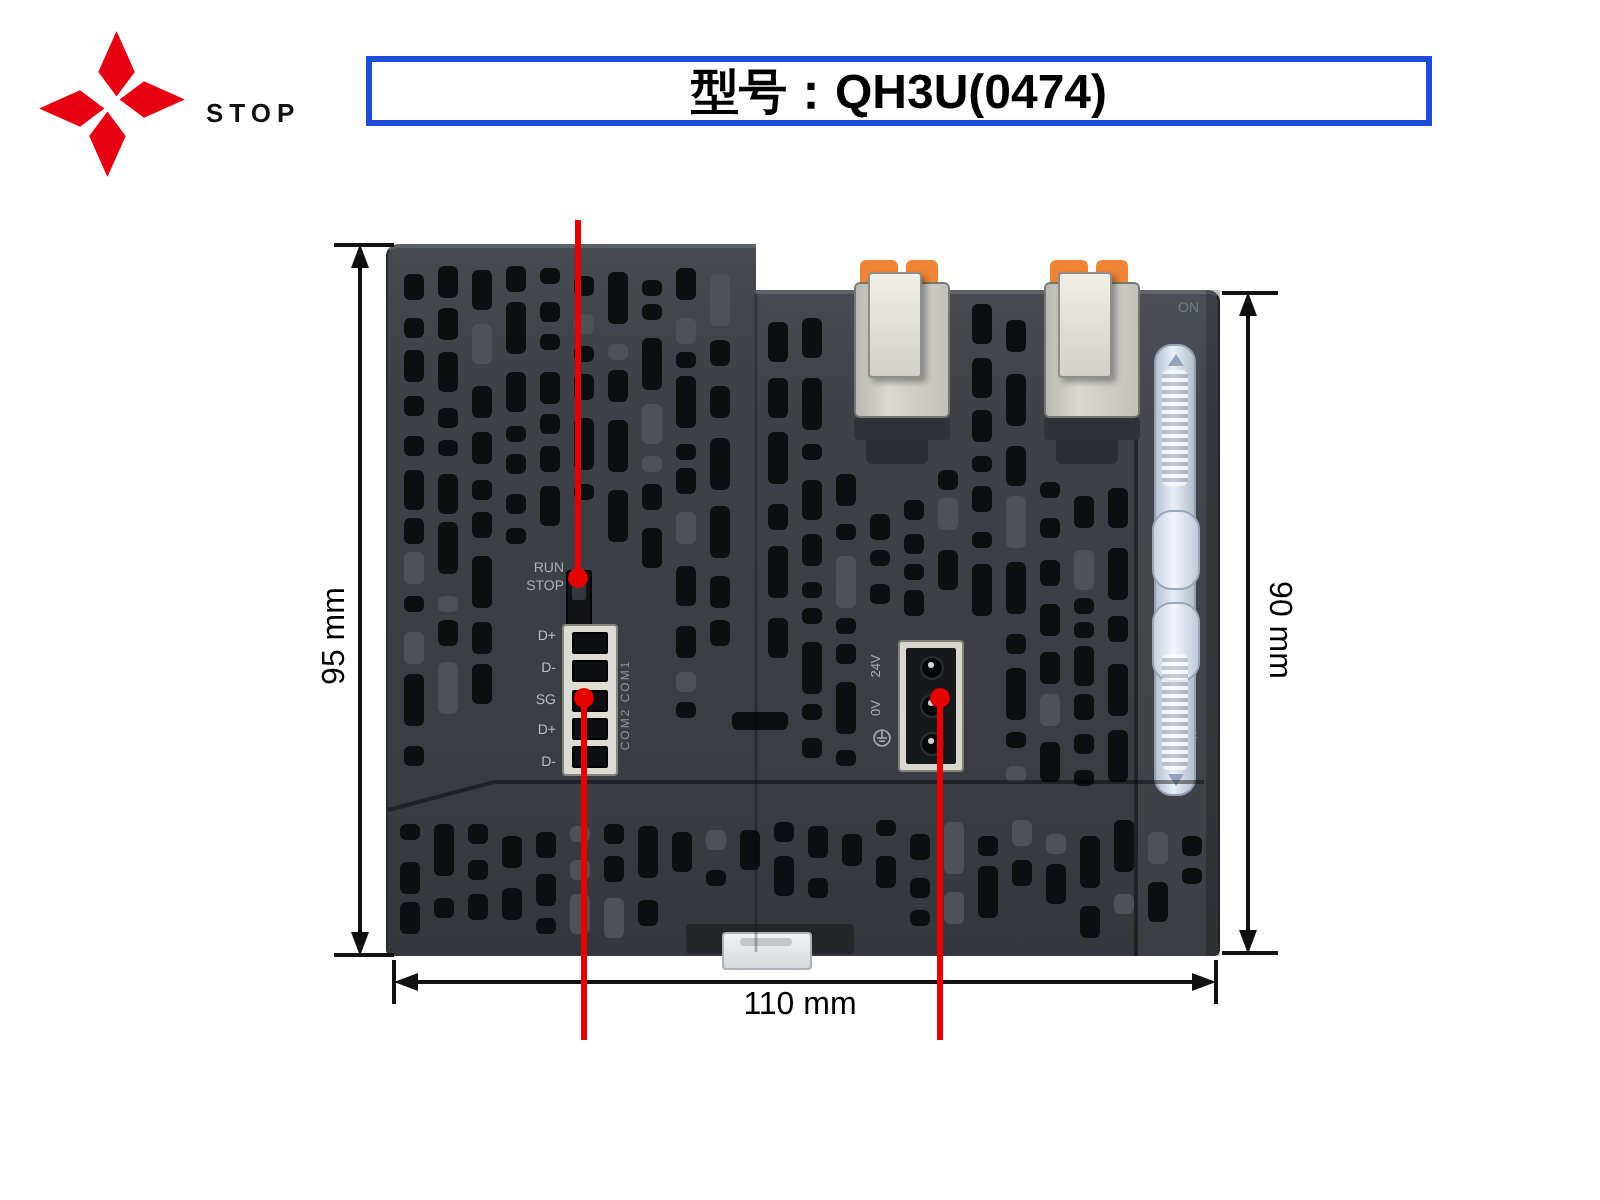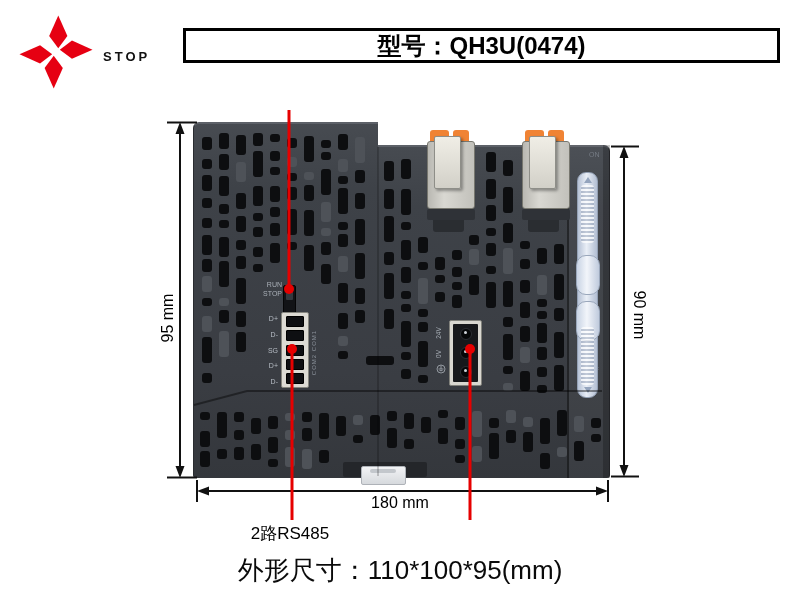--- a/index.html
+++ b/index.html
@@ -13,21 +13,21 @@
   *{margin:0;padding:0;box-sizing:border-box;}
   html,body{background:#fff;}
   body{font-family:"Liberation Sans","DejaVu Sans",sans-serif;}
   .stage{position:relative;width:800px;height:600px;background:#fff;overflow:hidden;}
 
   
   .logo-svg{position:absolute;left:18px;top:12px;width:76px;height:80px;}
   .logo-svg polygon{fill:var(--logo-red);}
   .brand-cn{position:absolute;left:96px;top:27px;font-size:20px;font-weight:bold;color:#111;letter-spacing:1px;}
   .brand-en{position:absolute;left:103px;top:49px;font-size:13px;font-weight:bold;color:#111;letter-spacing:3px;}
-  .title-box{position:absolute;left:183px;top:28px;width:597px;height:35px;border:3px solid #000000;
+  .title-box{position:absolute;left:183px;top:28px;width:533px;height:35px;border:3px solid #1d4ed8;
     display:flex;align-items:center;justify-content:center;font-size:24px;font-weight:bold;color:#000;background:#fff;}
 
   
   .dev-block{position:absolute;background:linear-gradient(180deg,#474b51 0%,#3e4248 18%,#3a3d43 70%,#34373c 100%);}
   .dev-left{left:193px;top:122px;width:185px;height:356px;border-radius:6px 0 0 3px;border-top:2px solid #5d6168;border-left:1px solid #2a2c30;}
   .dev-right{left:378px;top:145px;width:232px;height:333px;border-radius:0 6px 3px 0;border-top:2px solid #5d6168;border-right:1px solid #26282c;}
   .rail-panel{position:absolute;left:567px;top:145px;width:43px;height:333px;background:rgba(255,255,255,0.03);border-left:2px solid rgba(0,0,0,0.45);}
   .rail-panel-edge{position:absolute;left:603px;top:145px;width:7px;height:333px;background:rgba(0,0,0,0.22);}
 
   .vent{position:absolute;width:10px;border-radius:3px;}
@@ -437,23 +437,21 @@
     <polygon class="dim-fill" points="608,491 596,486.5 596,495.5"></polygon>
 
     <line class="red-line" x1="289" y1="110" x2="289" y2="286"></line>
     <circle class="red-dot" cx="289" cy="289" r="5"></circle>
     <line class="red-line" x1="292" y1="349" x2="292" y2="520"></line>
     <circle class="red-dot" cx="292" cy="349" r="5"></circle>
     <line class="red-line" x1="470" y1="349" x2="470" y2="520"></line>
     <circle class="red-dot" cx="470" cy="349" r="5"></circle>
   </svg>
 
-  <div class="callout rs485-callout">2路RS485</div>
 
   <div class="dim-label dim-left-label">95 mm</div>
   <div class="dim-label dim-right-label">90 mm</div>
-  <div class="dim-label dim-bottom-label">180 mm</div>
+  <div class="dim-label dim-bottom-label">110 mm</div>
 
   <div class="footer">
-    <span>外形尺寸：110*100*95(mm)</span>
   </div>
 
 </div>
 
 </body></html>

